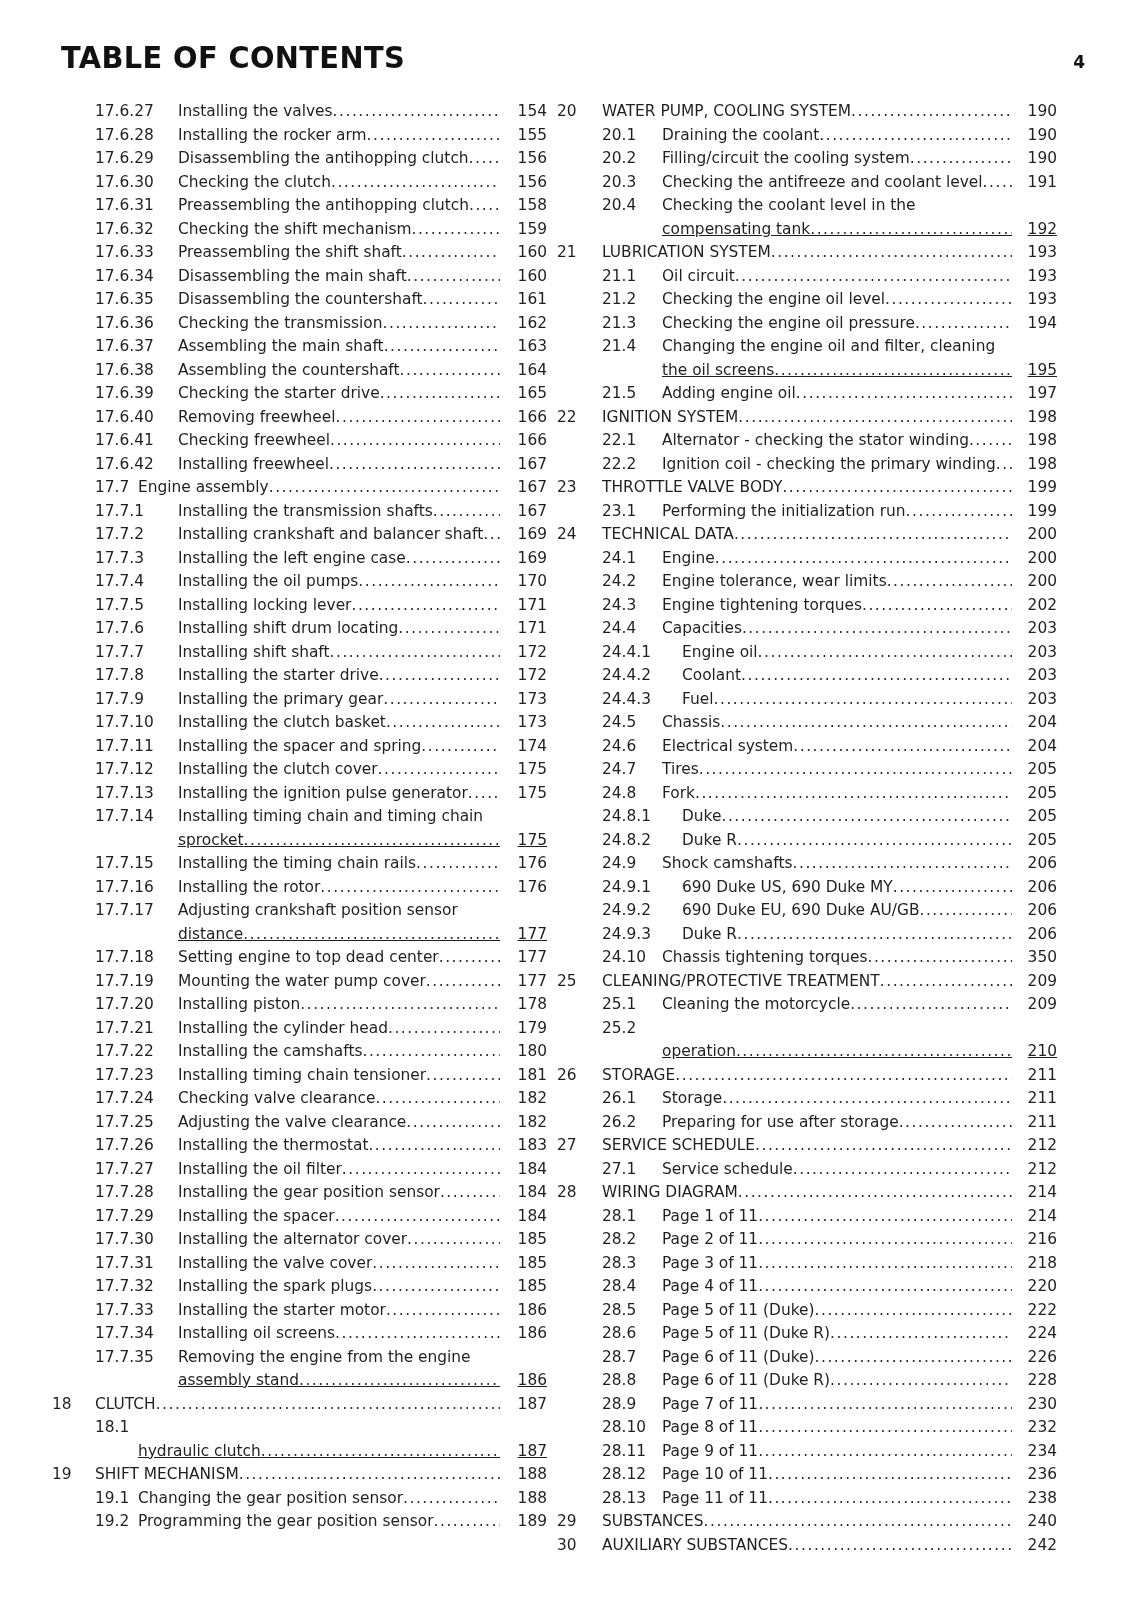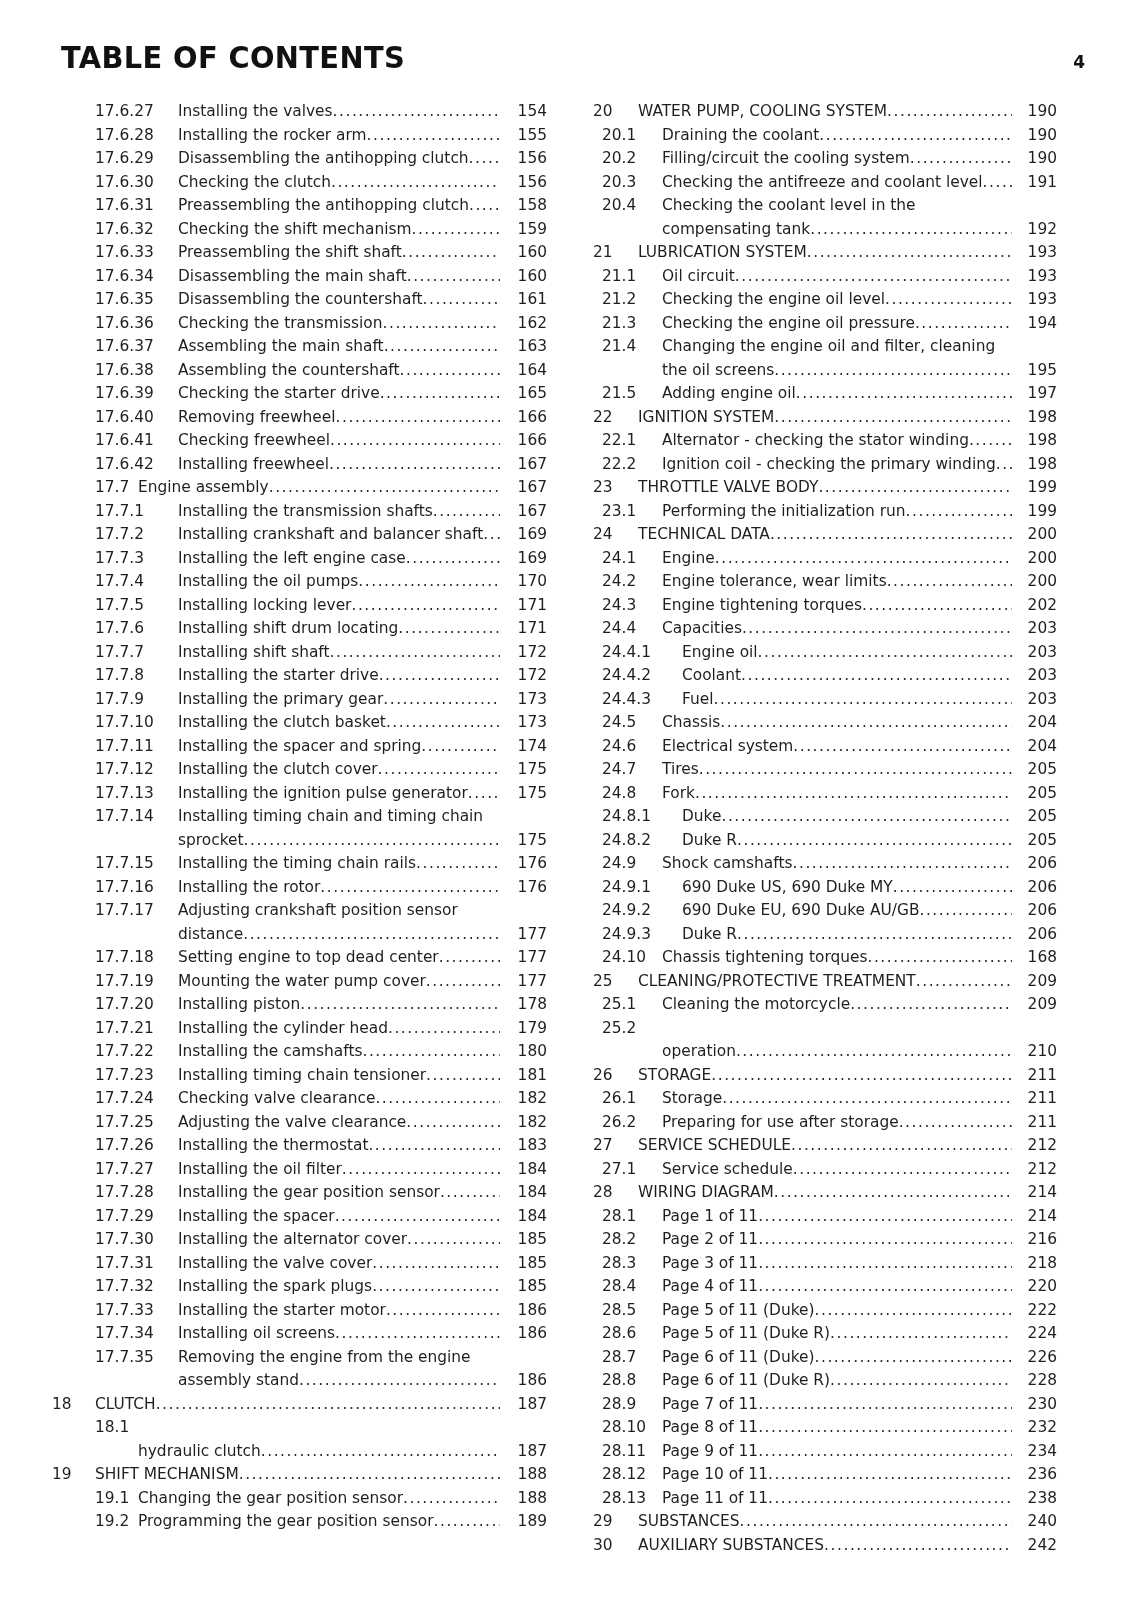--- a/index.html
+++ b/index.html
@@ -111,27 +111,28 @@
   .lvl3 > .toc-line > .num   { width: 83px; margin-left: 43px; }
 
   .lvl1 .title { text-transform: none; }
 
   
   .cont {
     display: flex;
     align-items: baseline;
     height: 23.5px;
     overflow: hidden;
+    text-decoration: underline;
   }
   .cont-pad { flex: 0 0 auto; }
   .lvl2 .cont-pad { width: 86px; }
   .lvl3 .cont-pad { width: 126px; }
 
   
-  .col-right .lvl1 > .toc-line > .num { width: 45px; margin-left: 36px; }
+  .col-right .lvl1 > .toc-line > .num { width: 45px; }
   .col-right .lvl2 > .toc-line > .num { width: 60px; margin-left: 45px; }
   .col-right .lvl3 > .toc-line > .num { width: 80px; margin-left: 45px; }
   .col-right .lvl2 .cont-pad { width: 105px; }
   .col-right .pg { width: 38px; }
 </style>
 </head>
 <body>
 
 <div class="page">
 
@@ -1093,21 +1094,21 @@
             <span class="pg">206</span>
           </div>
         </div>
         <div class="toc-entry lvl2">
           <div class="toc-line">
             <span class="num">24.10</span>
             <span class="title-wrap">
               <span class="title">Chassis tightening torques</span>
               <span class="leader"> ....................................................................................................</span>
             </span>
-            <span class="pg">168</span>
+            <span class="pg">350</span>
           </div>
         </div>
         <div class="toc-entry lvl1">
           <div class="toc-line">
             <span class="num">25</span>
             <span class="title-wrap">
               <span class="title">CLEANING/PROTECTIVE TREATMENT</span>
               <span class="leader"> ....................................................................................................</span>
             </span>
             <span class="pg">209</span>

